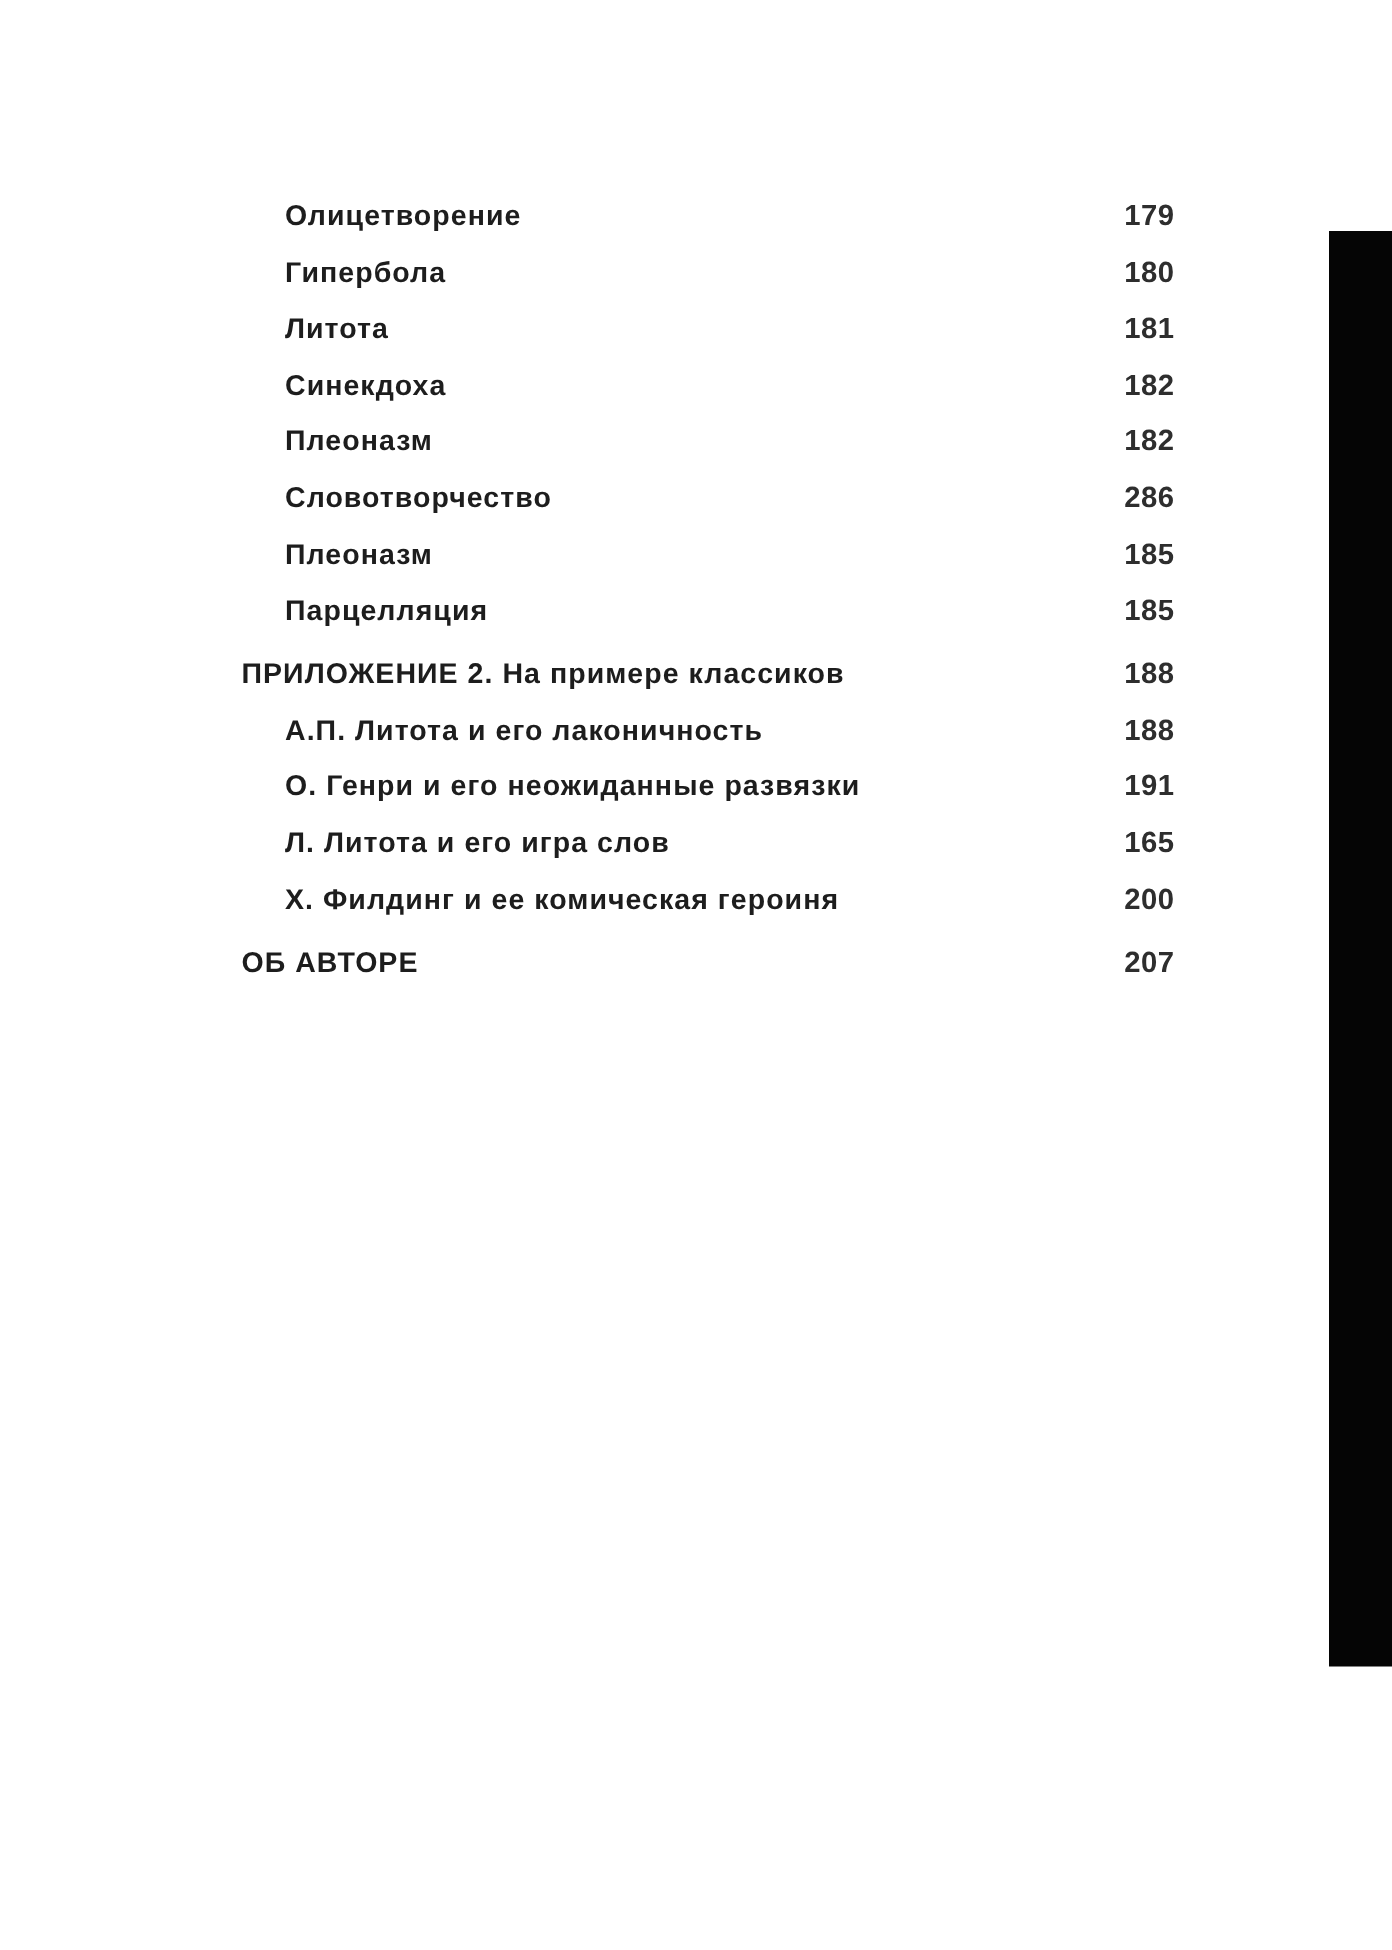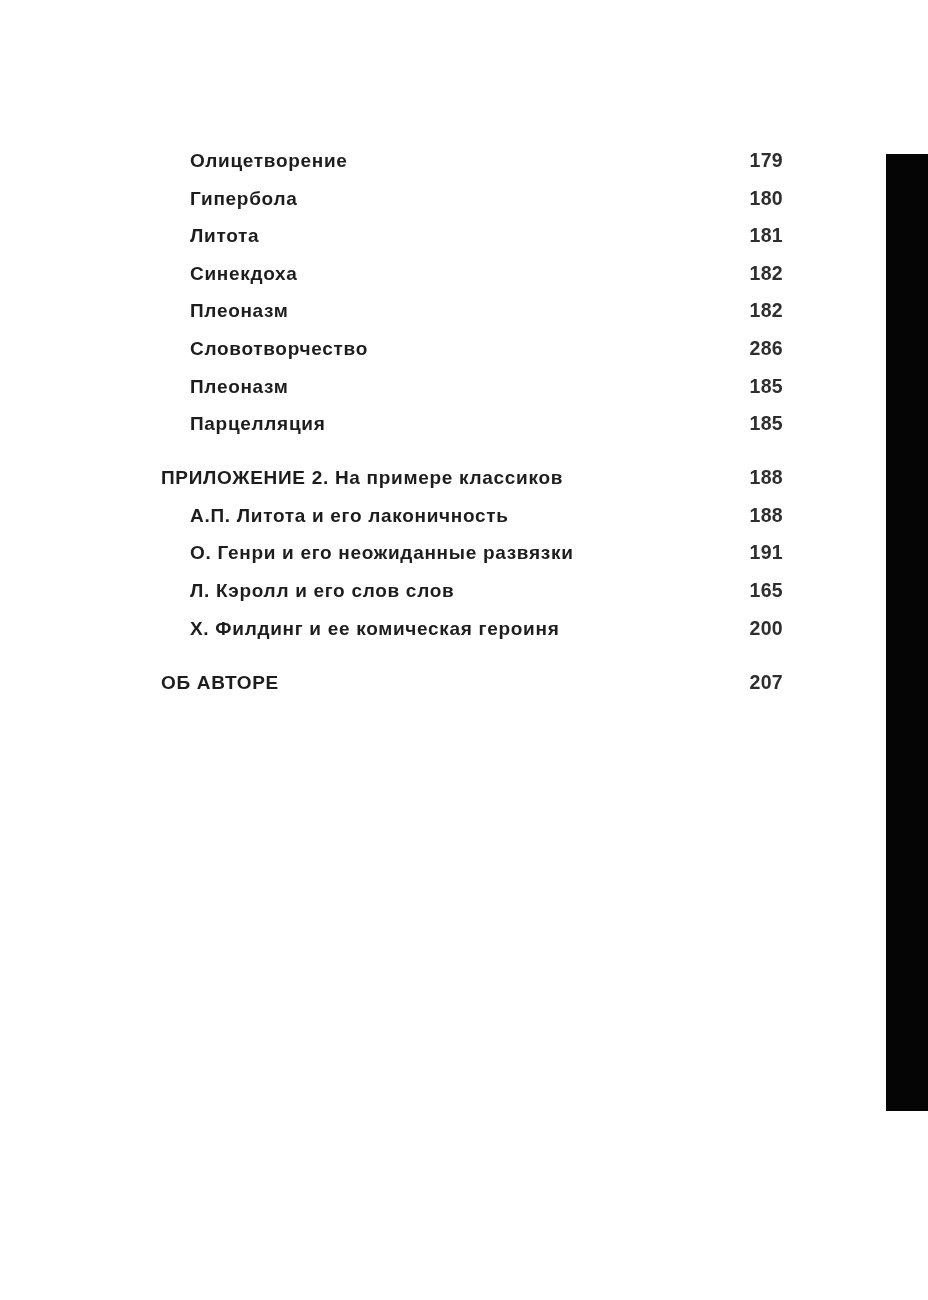--- a/index.html
+++ b/index.html
@@ -19,21 +19,21 @@
     position: absolute;
     top: 154px;
     right: 0;
     width: 42px;
     height: 957px;
     background: #050505;
   }
   .toc {
     position: absolute;
     left: 161px;
-    top: 148px;
+    top: 132px;
     width: 622px;
   }
   .toc-row {
     display: flex;
     justify-content: space-between;
     align-items: baseline;
     line-height: 24px;
     margin-bottom: 12.6px;
   }
   .toc-row .label {
@@ -48,21 +48,21 @@
     font-weight: 700;
     font-size: 19.5px;
     letter-spacing: 0.3px;
     color: #2e2e2e;
     flex-shrink: 0;
   }
   .toc-row.item .label {
     padding-left: 29px;
   }
   .toc-row.section-gap {
-    margin-top: 29px;
+    margin-top: 17px;
   }
 </style>
 </head>
 <body>
 
 <div class="page">
 
   <div class="toc">
 
     <div class="toc-row item">
@@ -104,21 +104,21 @@
     </div>
     <div class="toc-row item">
       <span class="label">А.П. Литота и его лаконичность</span>
       <span class="pagenum">188</span>
     </div>
     <div class="toc-row item">
       <span class="label">О. Генри и его неожиданные развязки</span>
       <span class="pagenum">191</span>
     </div>
     <div class="toc-row item">
-      <span class="label">Л. Кэролл и его слов слов</span>
+      <span class="label">Л. Литота и его игра слов</span>
       <span class="pagenum">165</span>
     </div>
     <div class="toc-row item">
       <span class="label">Х. Филдинг и ее комическая героиня</span>
       <span class="pagenum">200</span>
     </div>
 
     <div class="toc-row section section-gap">
       <span class="label">ОБ АВТОРЕ</span>
       <span class="pagenum">207</span>

